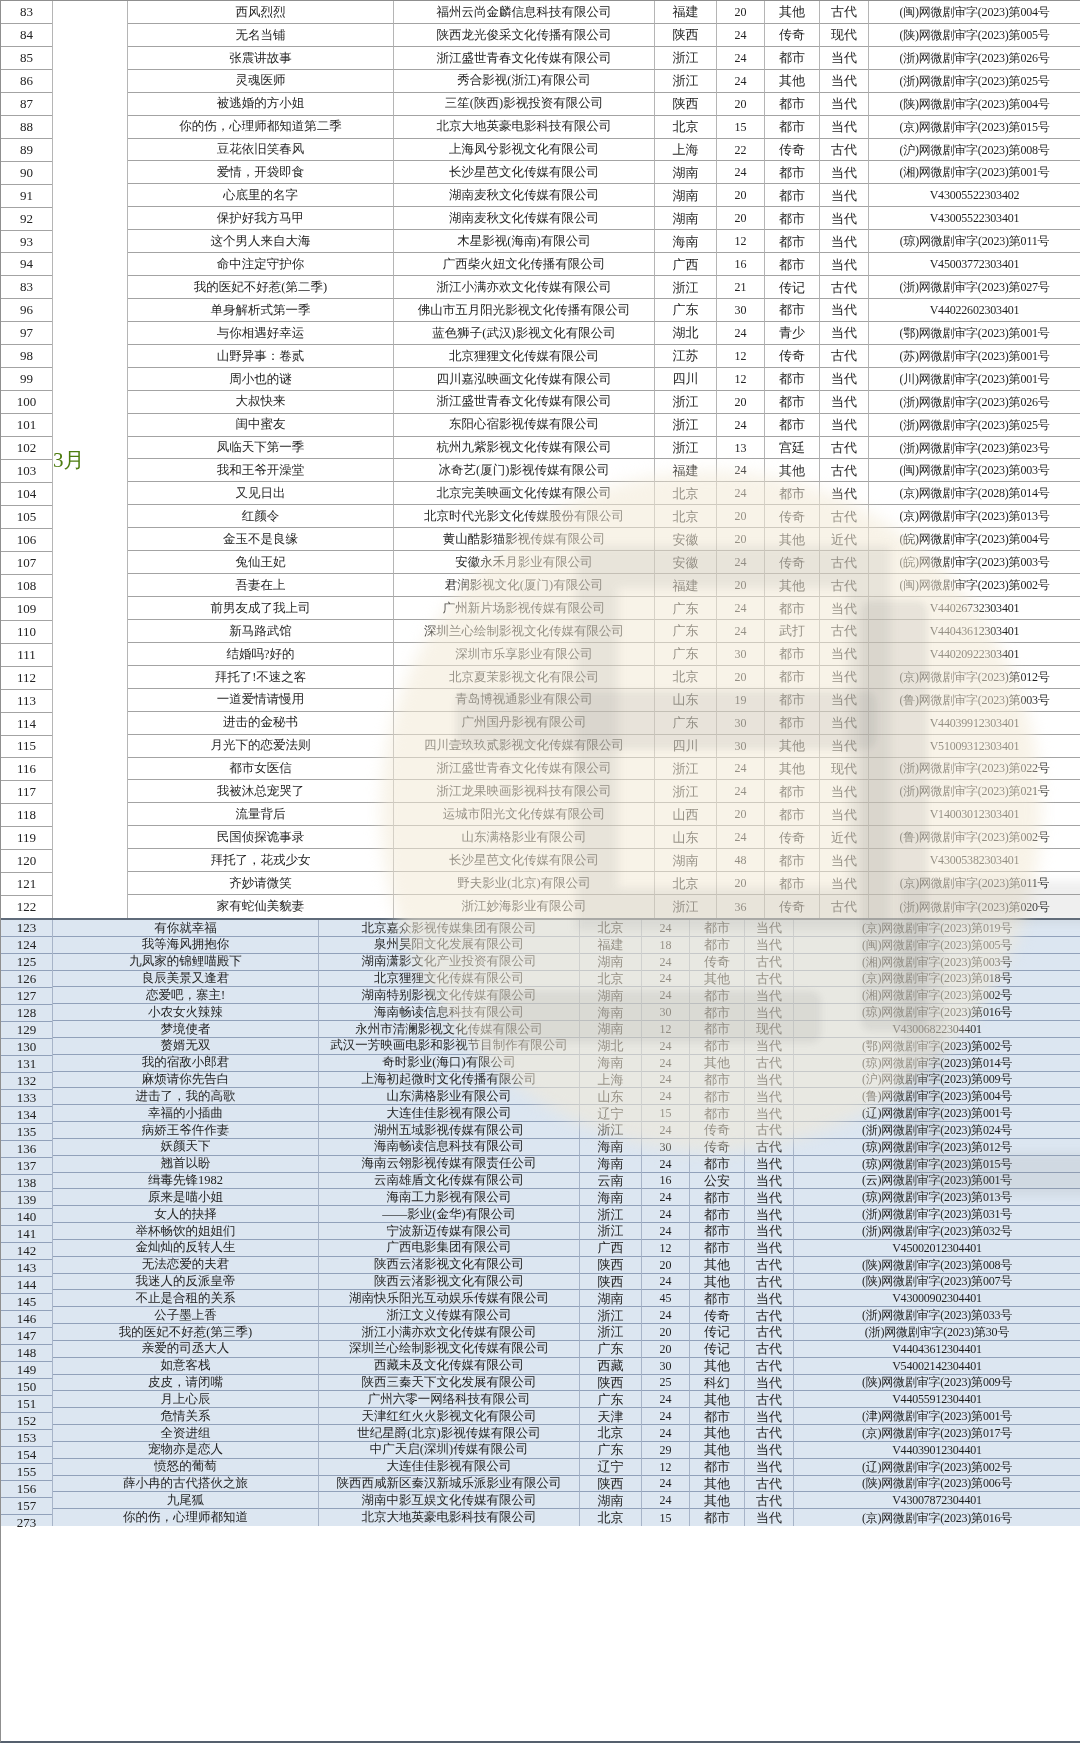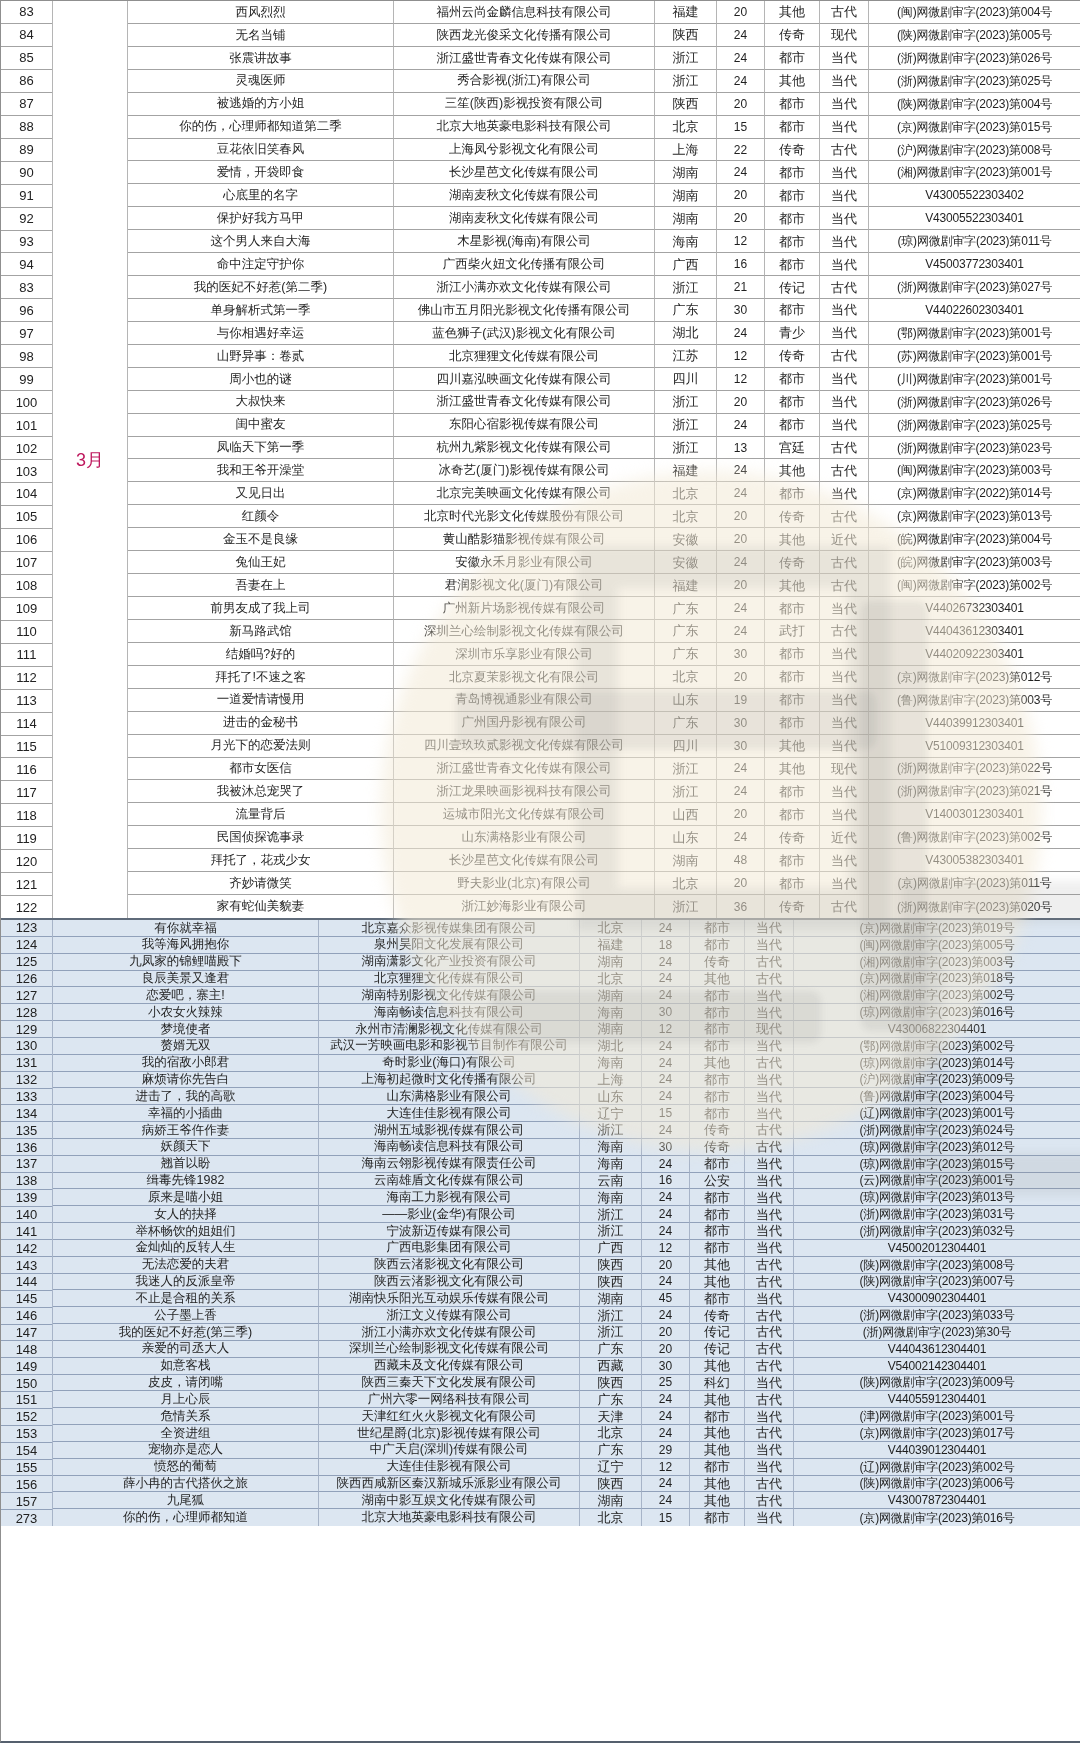--- a/index.html
+++ b/index.html
@@ -1,37 +1,37 @@
 <!DOCTYPE html>
 <html><head>
 <meta charset="utf-8">
 <style>
   html,body{margin:0;padding:0;background:#e8e8e8;}
   .page{
     position:relative;
     width:1080px;height:1743px;
     margin:0 auto;
     background:#ffffff;
-    font-family:Liberation Sans, sans-serif;
+    font-family:Liberation Serif, serif;
     color:#1f1f1f;
     overflow:hidden;
     box-sizing:border-box;
     border-top:1px solid #8f8f8f;
     border-left:1px solid #8f8f8f;
     border-bottom:2px solid #55606e;
   }
   .section{display:flex;box-sizing:border-box;}
   .section-m3{height:917px;background:#ffffff;--hline:#a3a3a3;--vline:#b5b5b5;}
   .section-m4{height:608px;background:#dce6f1;--hline:#91a1ba;--vline:#a7b4c8;border-top:2px solid #5f6b7a;}
   .col-num{width:52px;display:flex;flex-direction:column;border-right:1px solid var(--vline);box-sizing:border-box;}
   .num-cell{flex:1;display:flex;align-items:center;justify-content:center;
     font-size:13px;color:#222;border-bottom:1px solid var(--hline);box-sizing:border-box;}
   .col-num .num-cell:last-child{border-bottom:none;}
-  .col-month{width:75px;border-right:1px solid var(--vline);display:flex;align-items:center;justify-content:center;
-    font-size:18px;color:#be185d;box-sizing:border-box;}
+  .col-month{width:75px;border-right:1px solid var(--vline);display:flex;align-items:center;justify-content:flex-start;
+    font-size:21px;color:#4d7c0f;box-sizing:border-box;}
   .col-data{flex:1;display:grid;
     grid-template-columns:266px 261px 62px 48px 55px 49px 1fr;
     grid-auto-rows:1fr;box-sizing:border-box;}
   .cell{display:flex;align-items:center;justify-content:center;
     border-bottom:1px solid var(--hline);border-right:1px solid var(--vline);
     box-sizing:border-box;overflow:hidden;white-space:nowrap;
     font-size:12.5px;line-height:1;padding:0 2px;}
   .cell.last-col{border-right:none;}
   .cell.last-row{border-bottom:none;text-align:center;}
   .cell-title{font-size:12.5px;}
@@ -244,21 +244,21 @@
         <div class="cell cell-episodes">24</div>
         <div class="cell cell-genre">其他</div>
         <div class="cell cell-era">古代</div>
         <div class="cell cell-license last-col">(闽)网微剧审字(2023)第003号</div>
         <div class="cell cell-title">又见日出</div>
         <div class="cell cell-company">北京完美映画文化传媒有限公司</div>
         <div class="cell cell-province">北京</div>
         <div class="cell cell-episodes">24</div>
         <div class="cell cell-genre">都市</div>
         <div class="cell cell-era">当代</div>
-        <div class="cell cell-license last-col">(京)网微剧审字(2022)第014号</div>
+        <div class="cell cell-license last-col">(京)网微剧审字(2028)第014号</div>
         <div class="cell cell-title">红颜令</div>
         <div class="cell cell-company">北京时代光影文化传媒股份有限公司</div>
         <div class="cell cell-province">北京</div>
         <div class="cell cell-episodes">20</div>
         <div class="cell cell-genre">传奇</div>
         <div class="cell cell-era">古代</div>
         <div class="cell cell-license last-col">(京)网微剧审字(2023)第013号</div>
         <div class="cell cell-title">金玉不是良缘</div>
         <div class="cell cell-company">黄山酷影猫影视传媒有限公司</div>
         <div class="cell cell-province">安徽</div>

